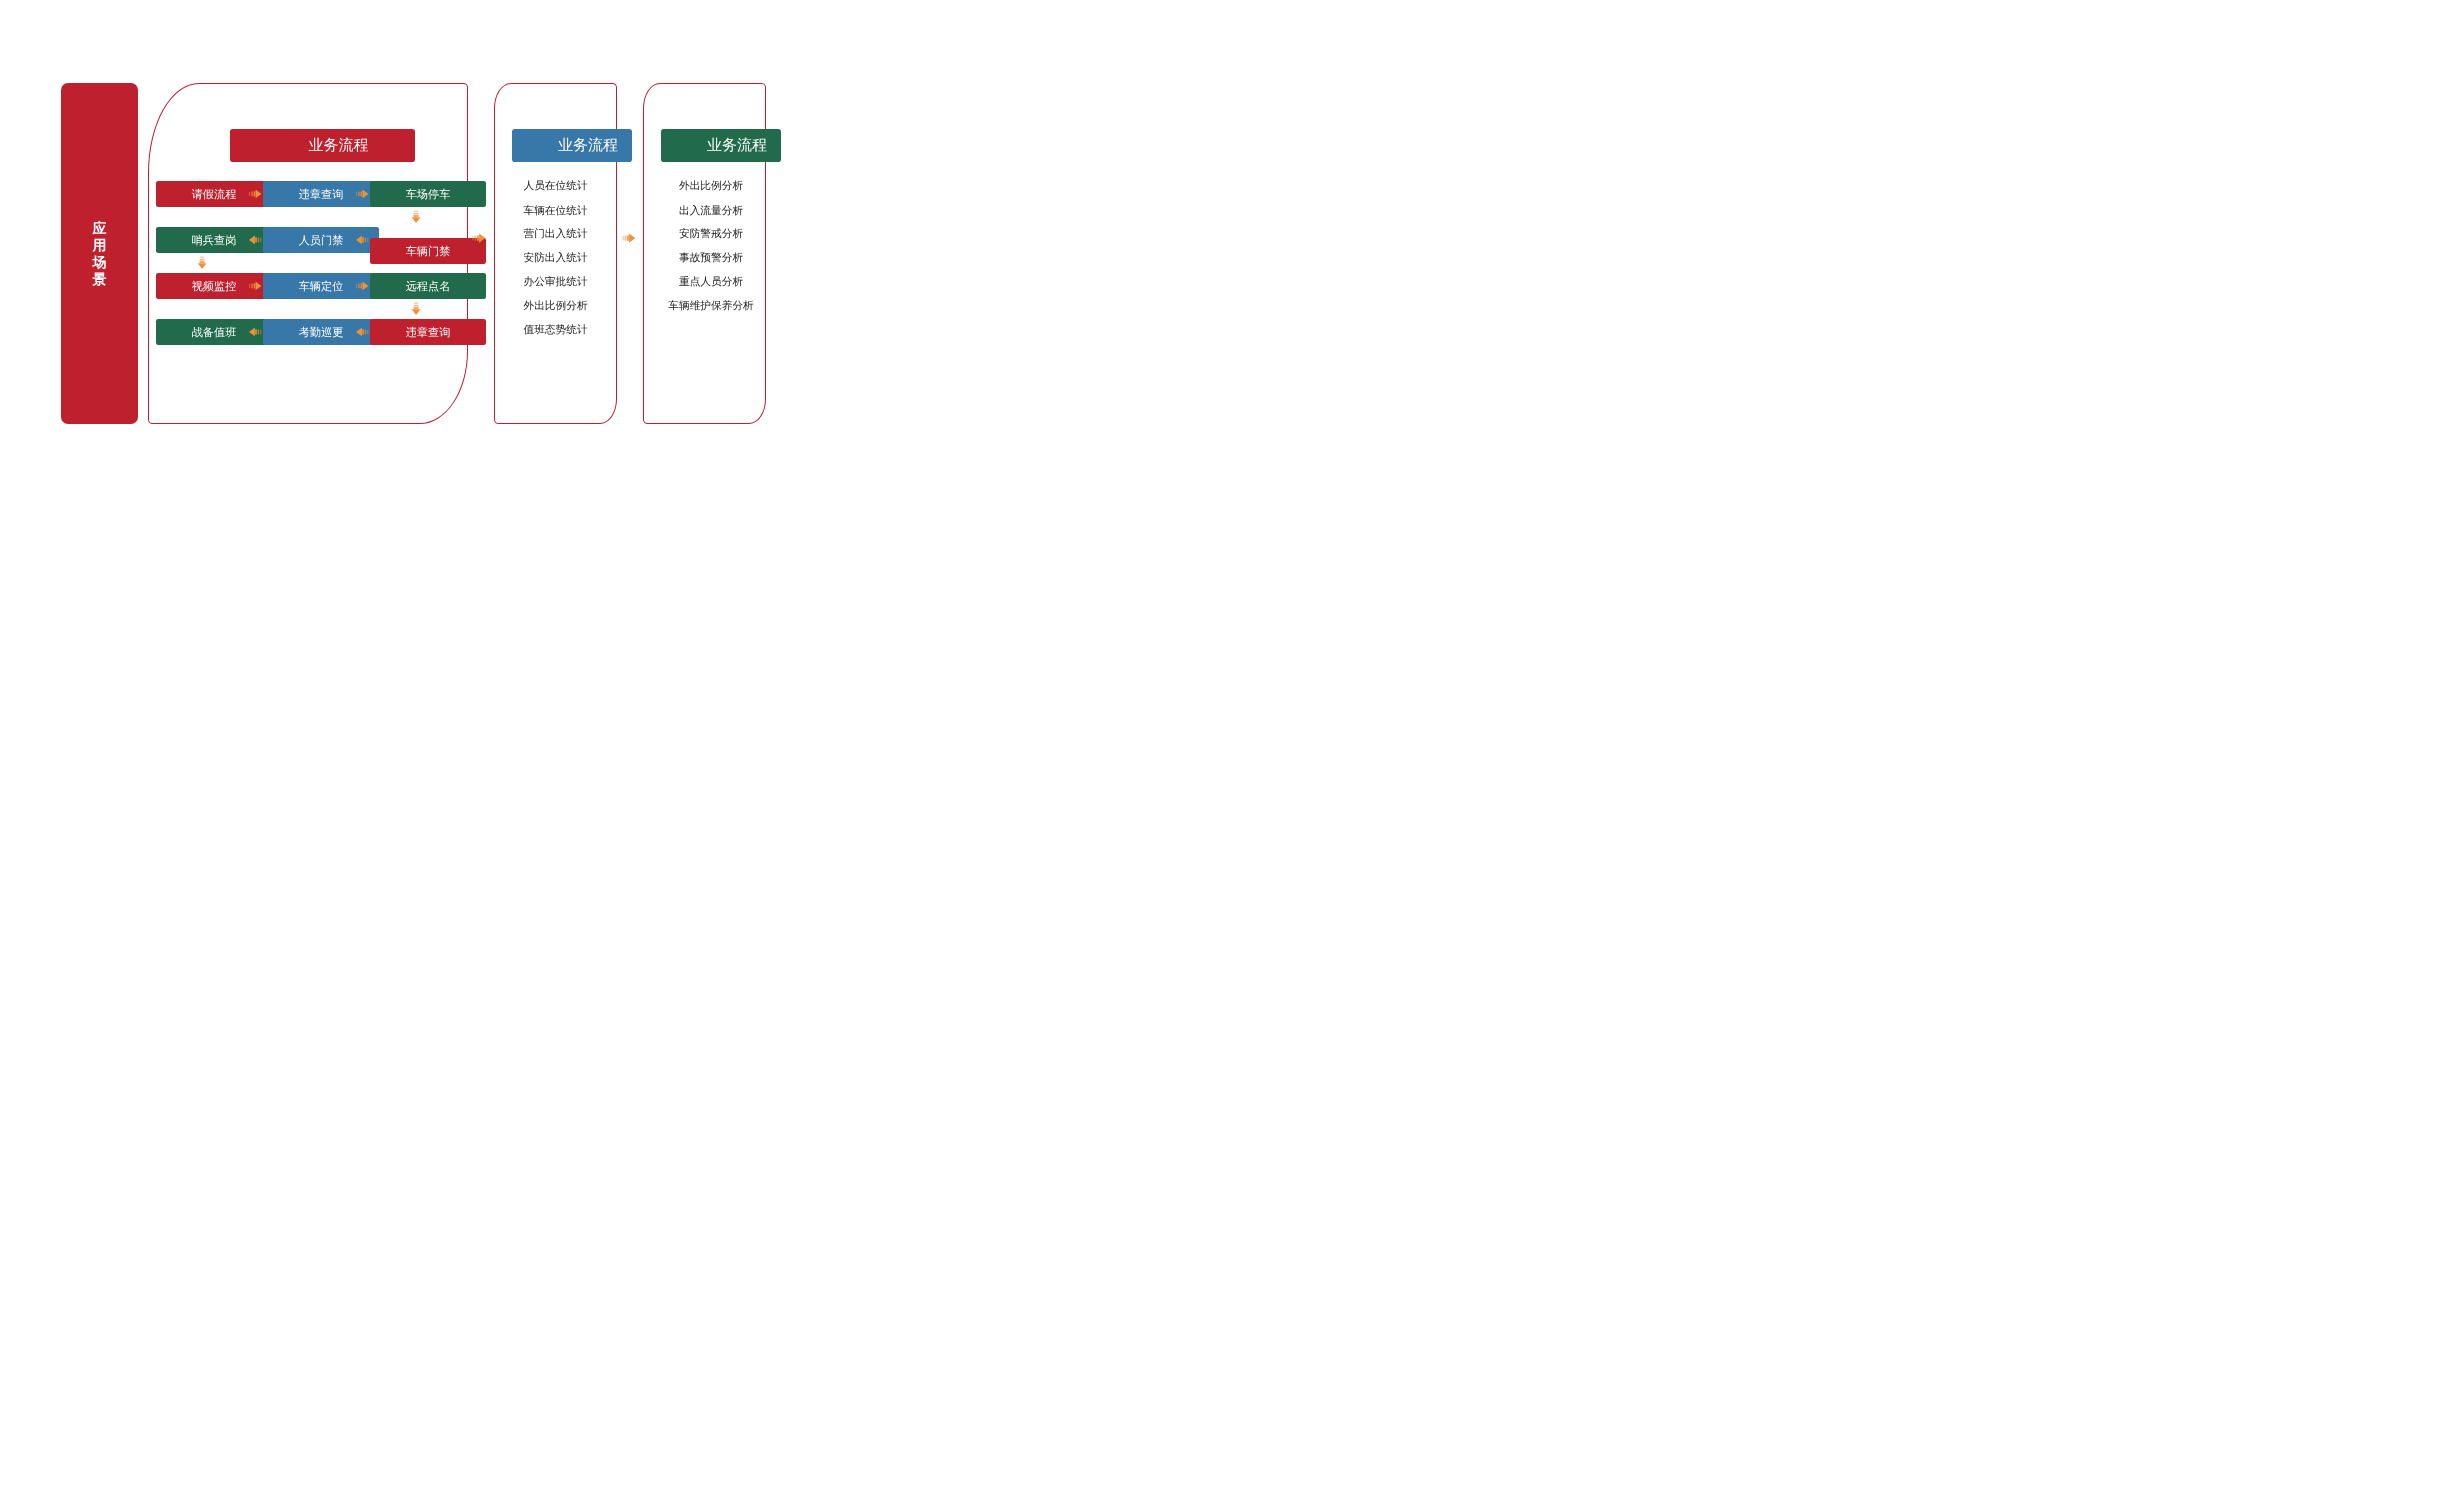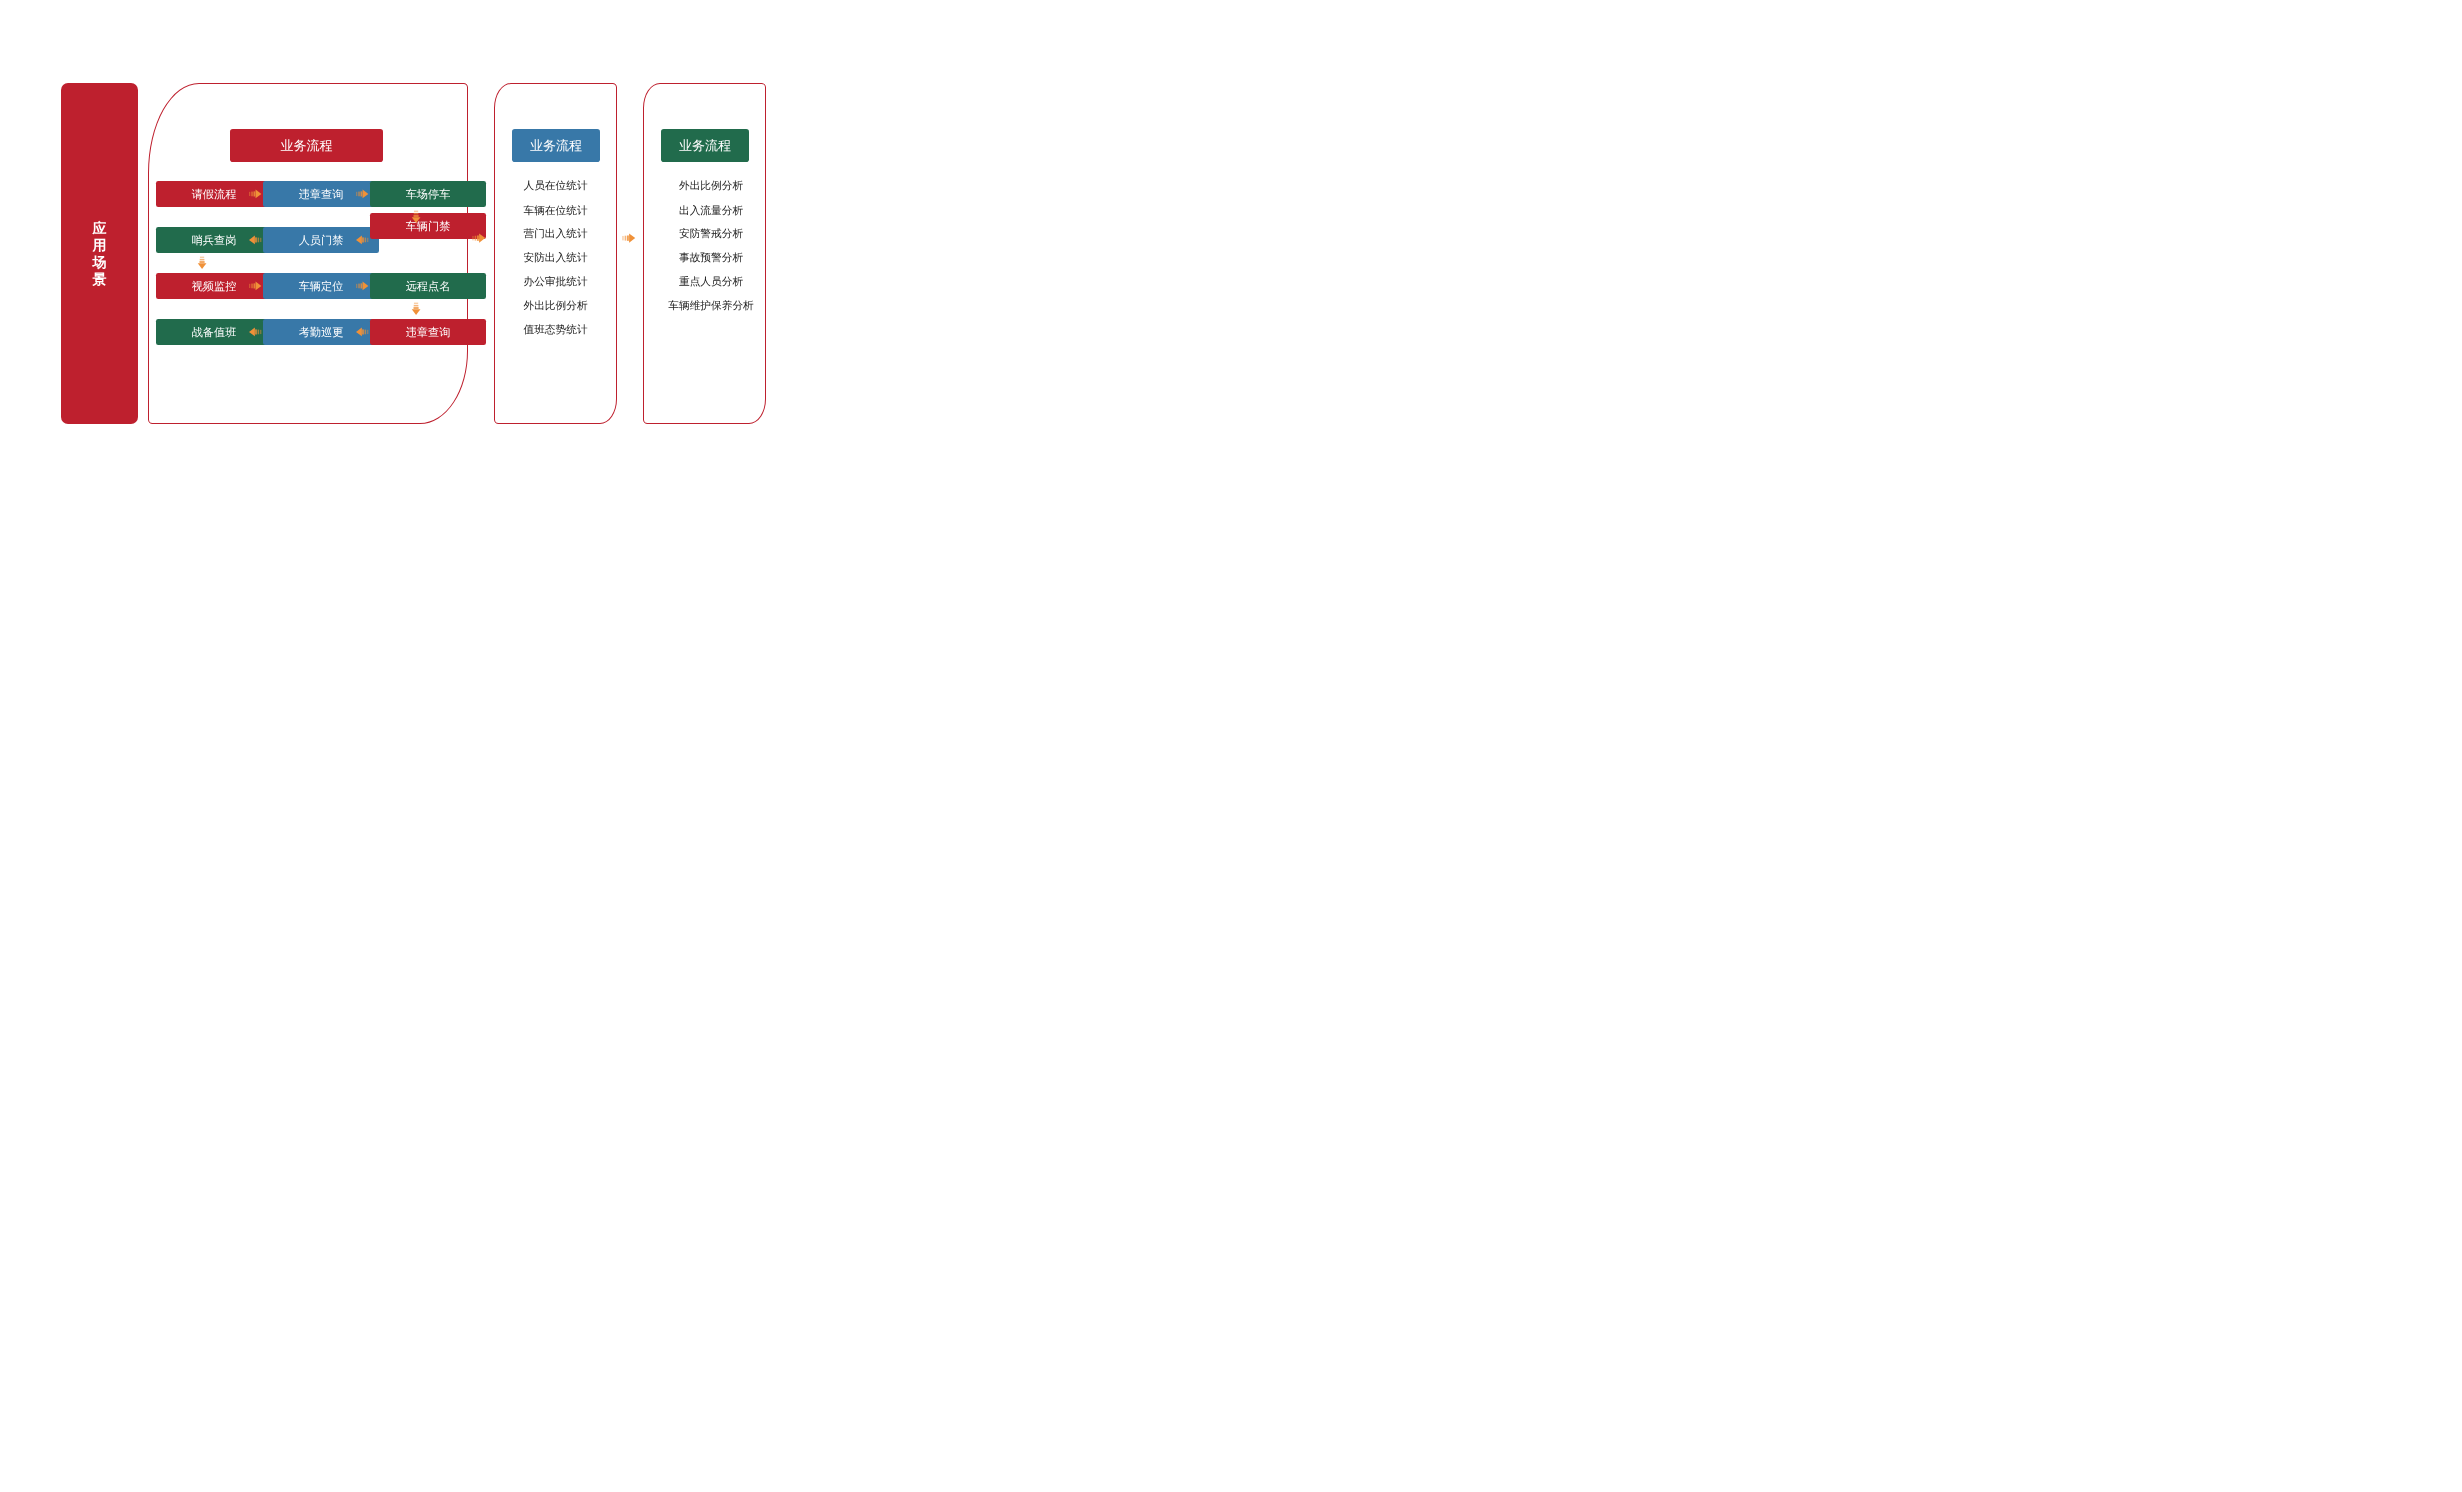--- a/index.html
+++ b/index.html
@@ -12,21 +12,21 @@
   .sidebar .vtext{color:#fff;font-size:14px;font-weight:bold;width:15px;line-height:17px;
     text-align:center;word-break:break-all;letter-spacing:0;}
 
   .panel{position:absolute;top:83px;height:341px;border:1.1px solid var(--red);
     background:#fff;box-sizing:border-box;}
   .panel-flow{left:148px;width:320px;border-radius:51px 4.5px 48px 4.5px / 90px 4.5px 73px 4.5px;}
   .panel-stats{left:494px;width:123px;border-radius:17px 4.5px 17px 4.5px / 25px 4.5px 25px 4.5px;}
   .panel-analysis{left:643px;width:123px;border-radius:17px 4.5px 17px 4.5px / 25px 4.5px 25px 4.5px;}
 
   .chip{position:absolute;display:flex;align-items:center;justify-content:center;
-    color:#fff;font-size:13px;border-radius:2.8px;}
+    color:#fff;font-size:15px;border-radius:2.8px;padding-left:32px;}
   .chip-main{left:230px;top:129px;width:153px;height:33px;}
   .chip-stats{left:512px;top:129px;width:88px;height:33px;}
   .chip-analysis{left:661px;top:129px;width:88px;height:33px;}
 
   .box{position:absolute;width:116px;height:26px;border-radius:2.2px;display:flex;
     align-items:center;justify-content:center;color:#fff;font-size:11.2px;}
 
   .c-red{background:var(--red);}
   .c-blue{background:var(--blue);}
   .c-green{background:var(--green);}
@@ -66,21 +66,21 @@
   <div class="chip chip-main c-red">业务流程</div>
   <div class="chip chip-stats c-blue">业务流程</div>
   <div class="chip chip-analysis c-green">业务流程</div>
 
   <div class="box c-red" style="left:156px;top:181px">请假流程</div>
   <div class="box c-blue" style="left:263px;top:181px">违章查询</div>
   <div class="box c-green" style="left:370px;top:181px">车场停车</div>
 
   <div class="box c-green" style="left:156px;top:227px">哨兵查岗</div>
   <div class="box c-blue" style="left:263px;top:227px">人员门禁</div>
-  <div class="box c-red" style="left:370px;top:213px">车辆门禁</div>
+  <div class="box c-red" style="left:370px;top:238px">车辆门禁</div>
 
   <div class="box c-red" style="left:156px;top:273px">视频监控</div>
   <div class="box c-blue" style="left:263px;top:273px">车辆定位</div>
   <div class="box c-green" style="left:370px;top:273px">远程点名</div>
 
   <div class="box c-green" style="left:156px;top:319px">战备值班</div>
   <div class="box c-blue" style="left:263px;top:319px">考勤巡更</div>
   <div class="box c-red" style="left:370px;top:319px">违章查询</div>
 
   <svg class="arrow right" style="left:249px;top:189px" width="12.4" height="9.6" viewBox="0 0 22 17">

